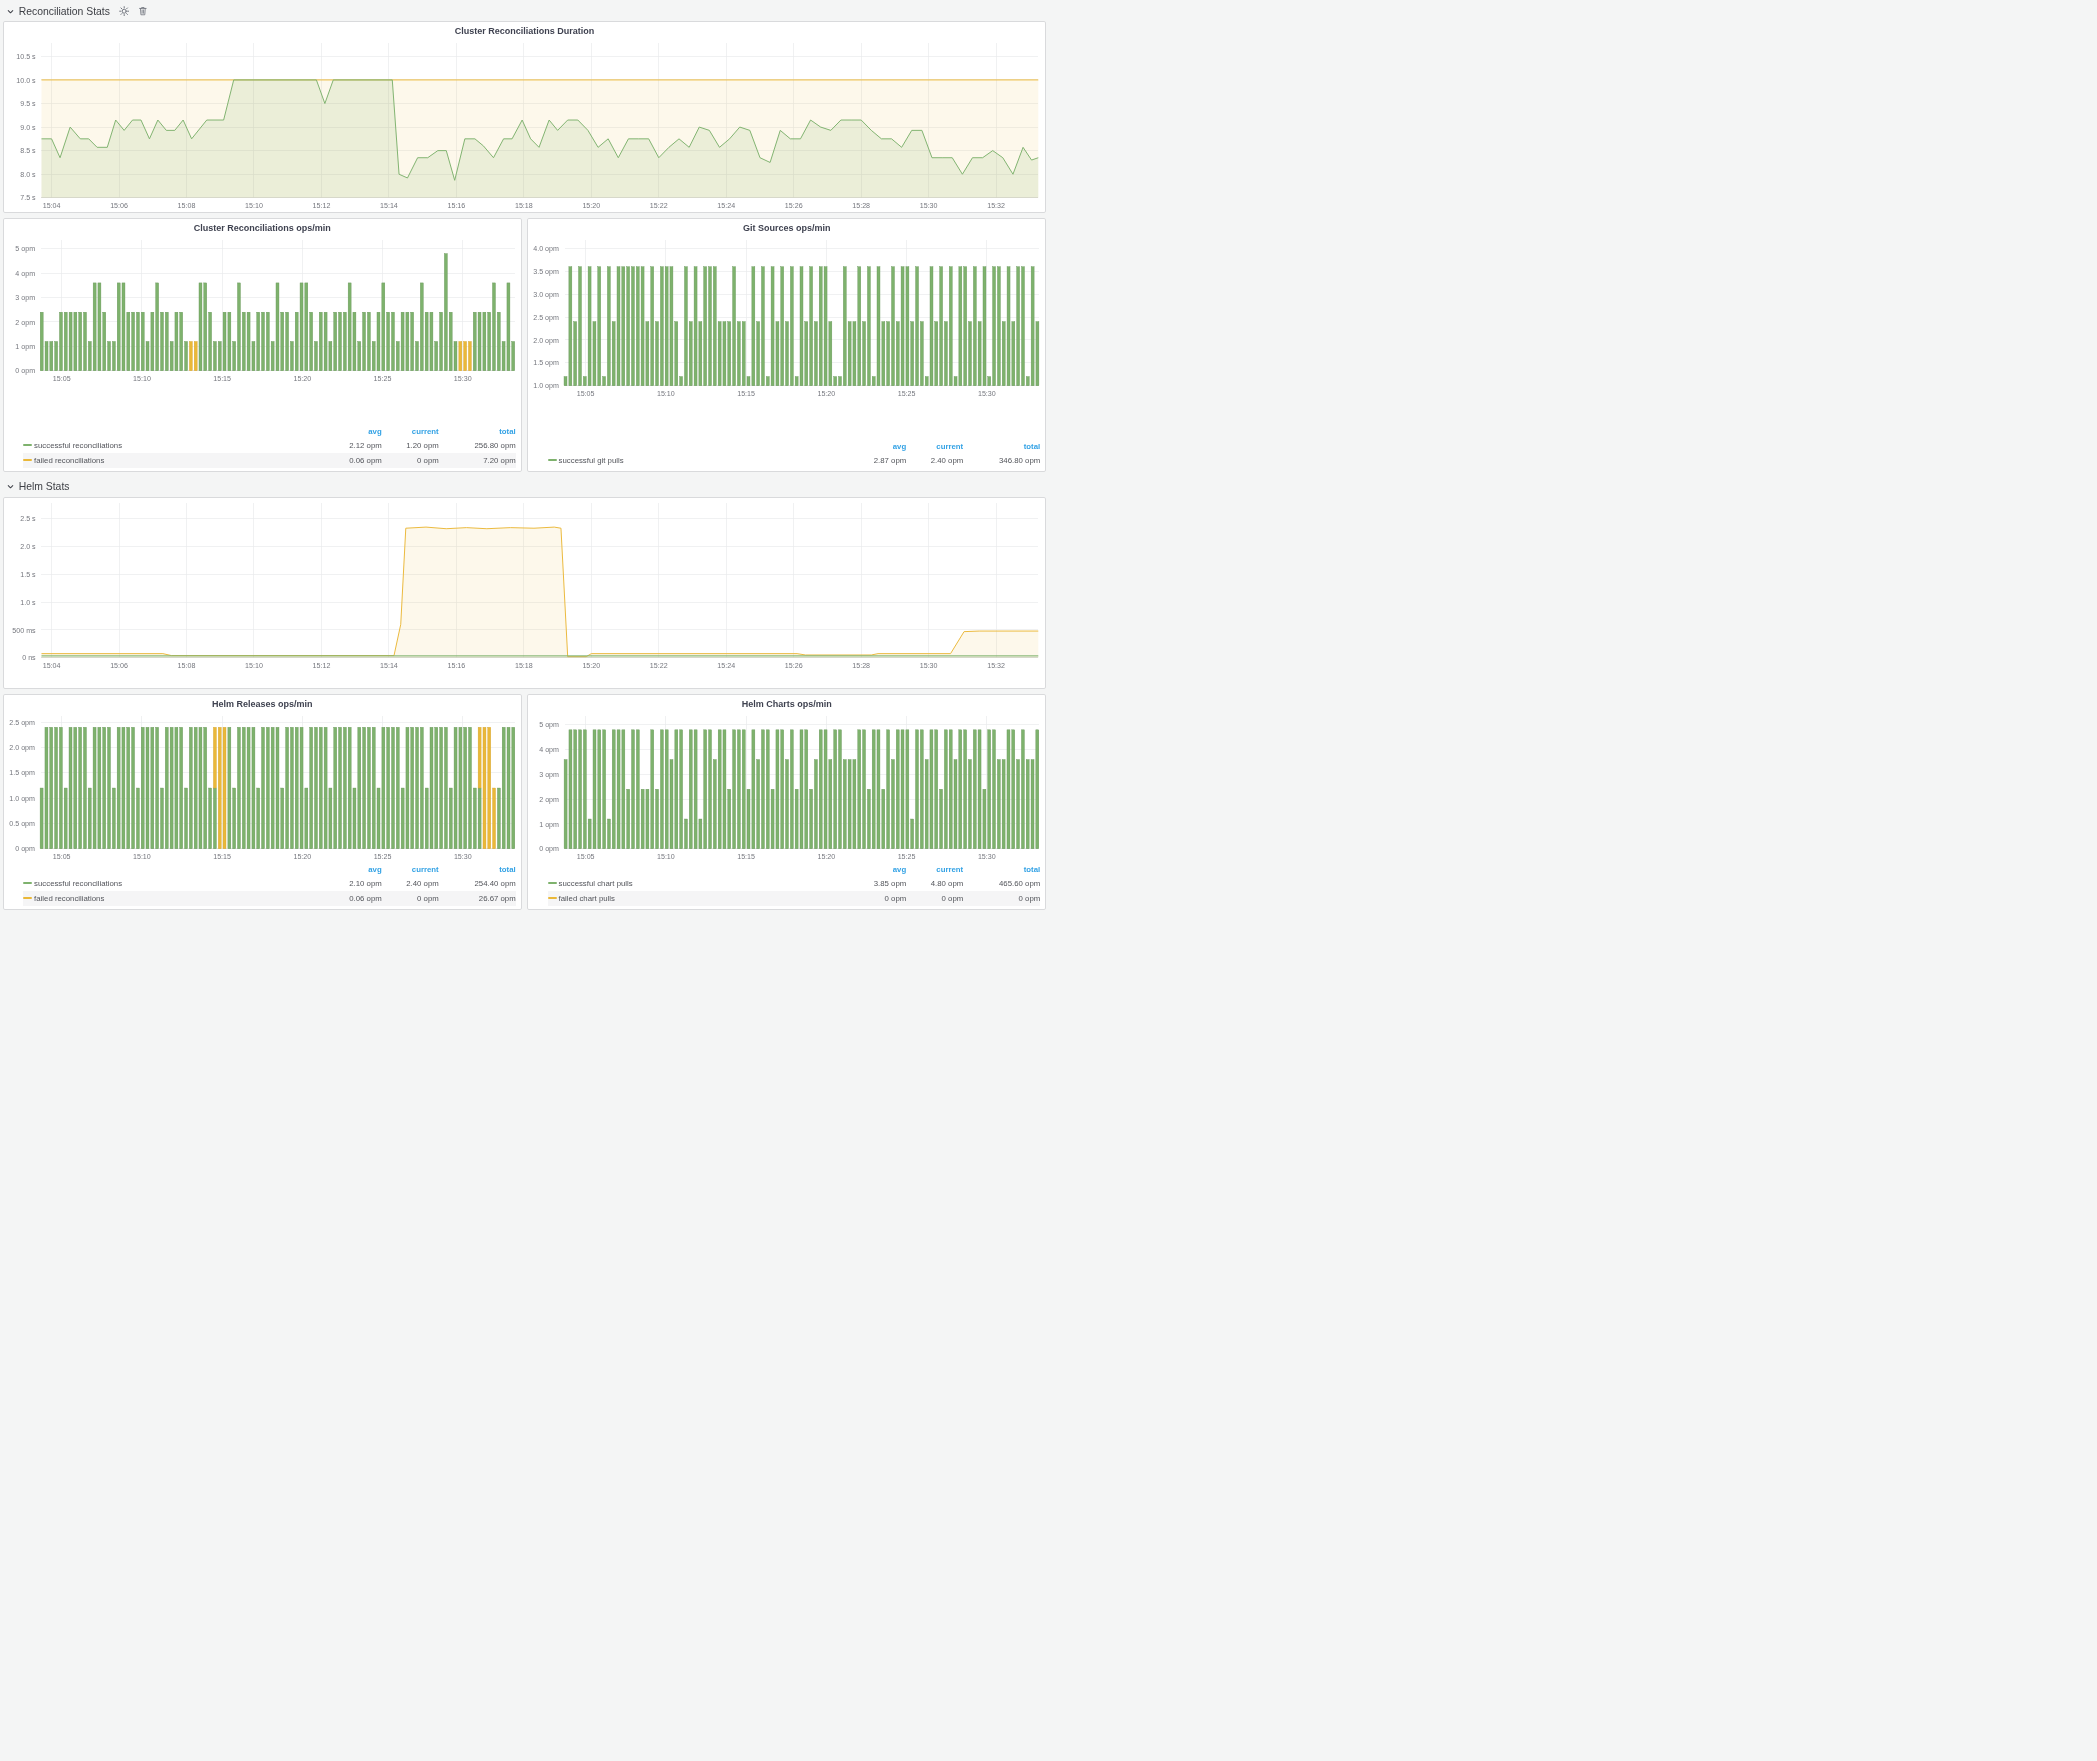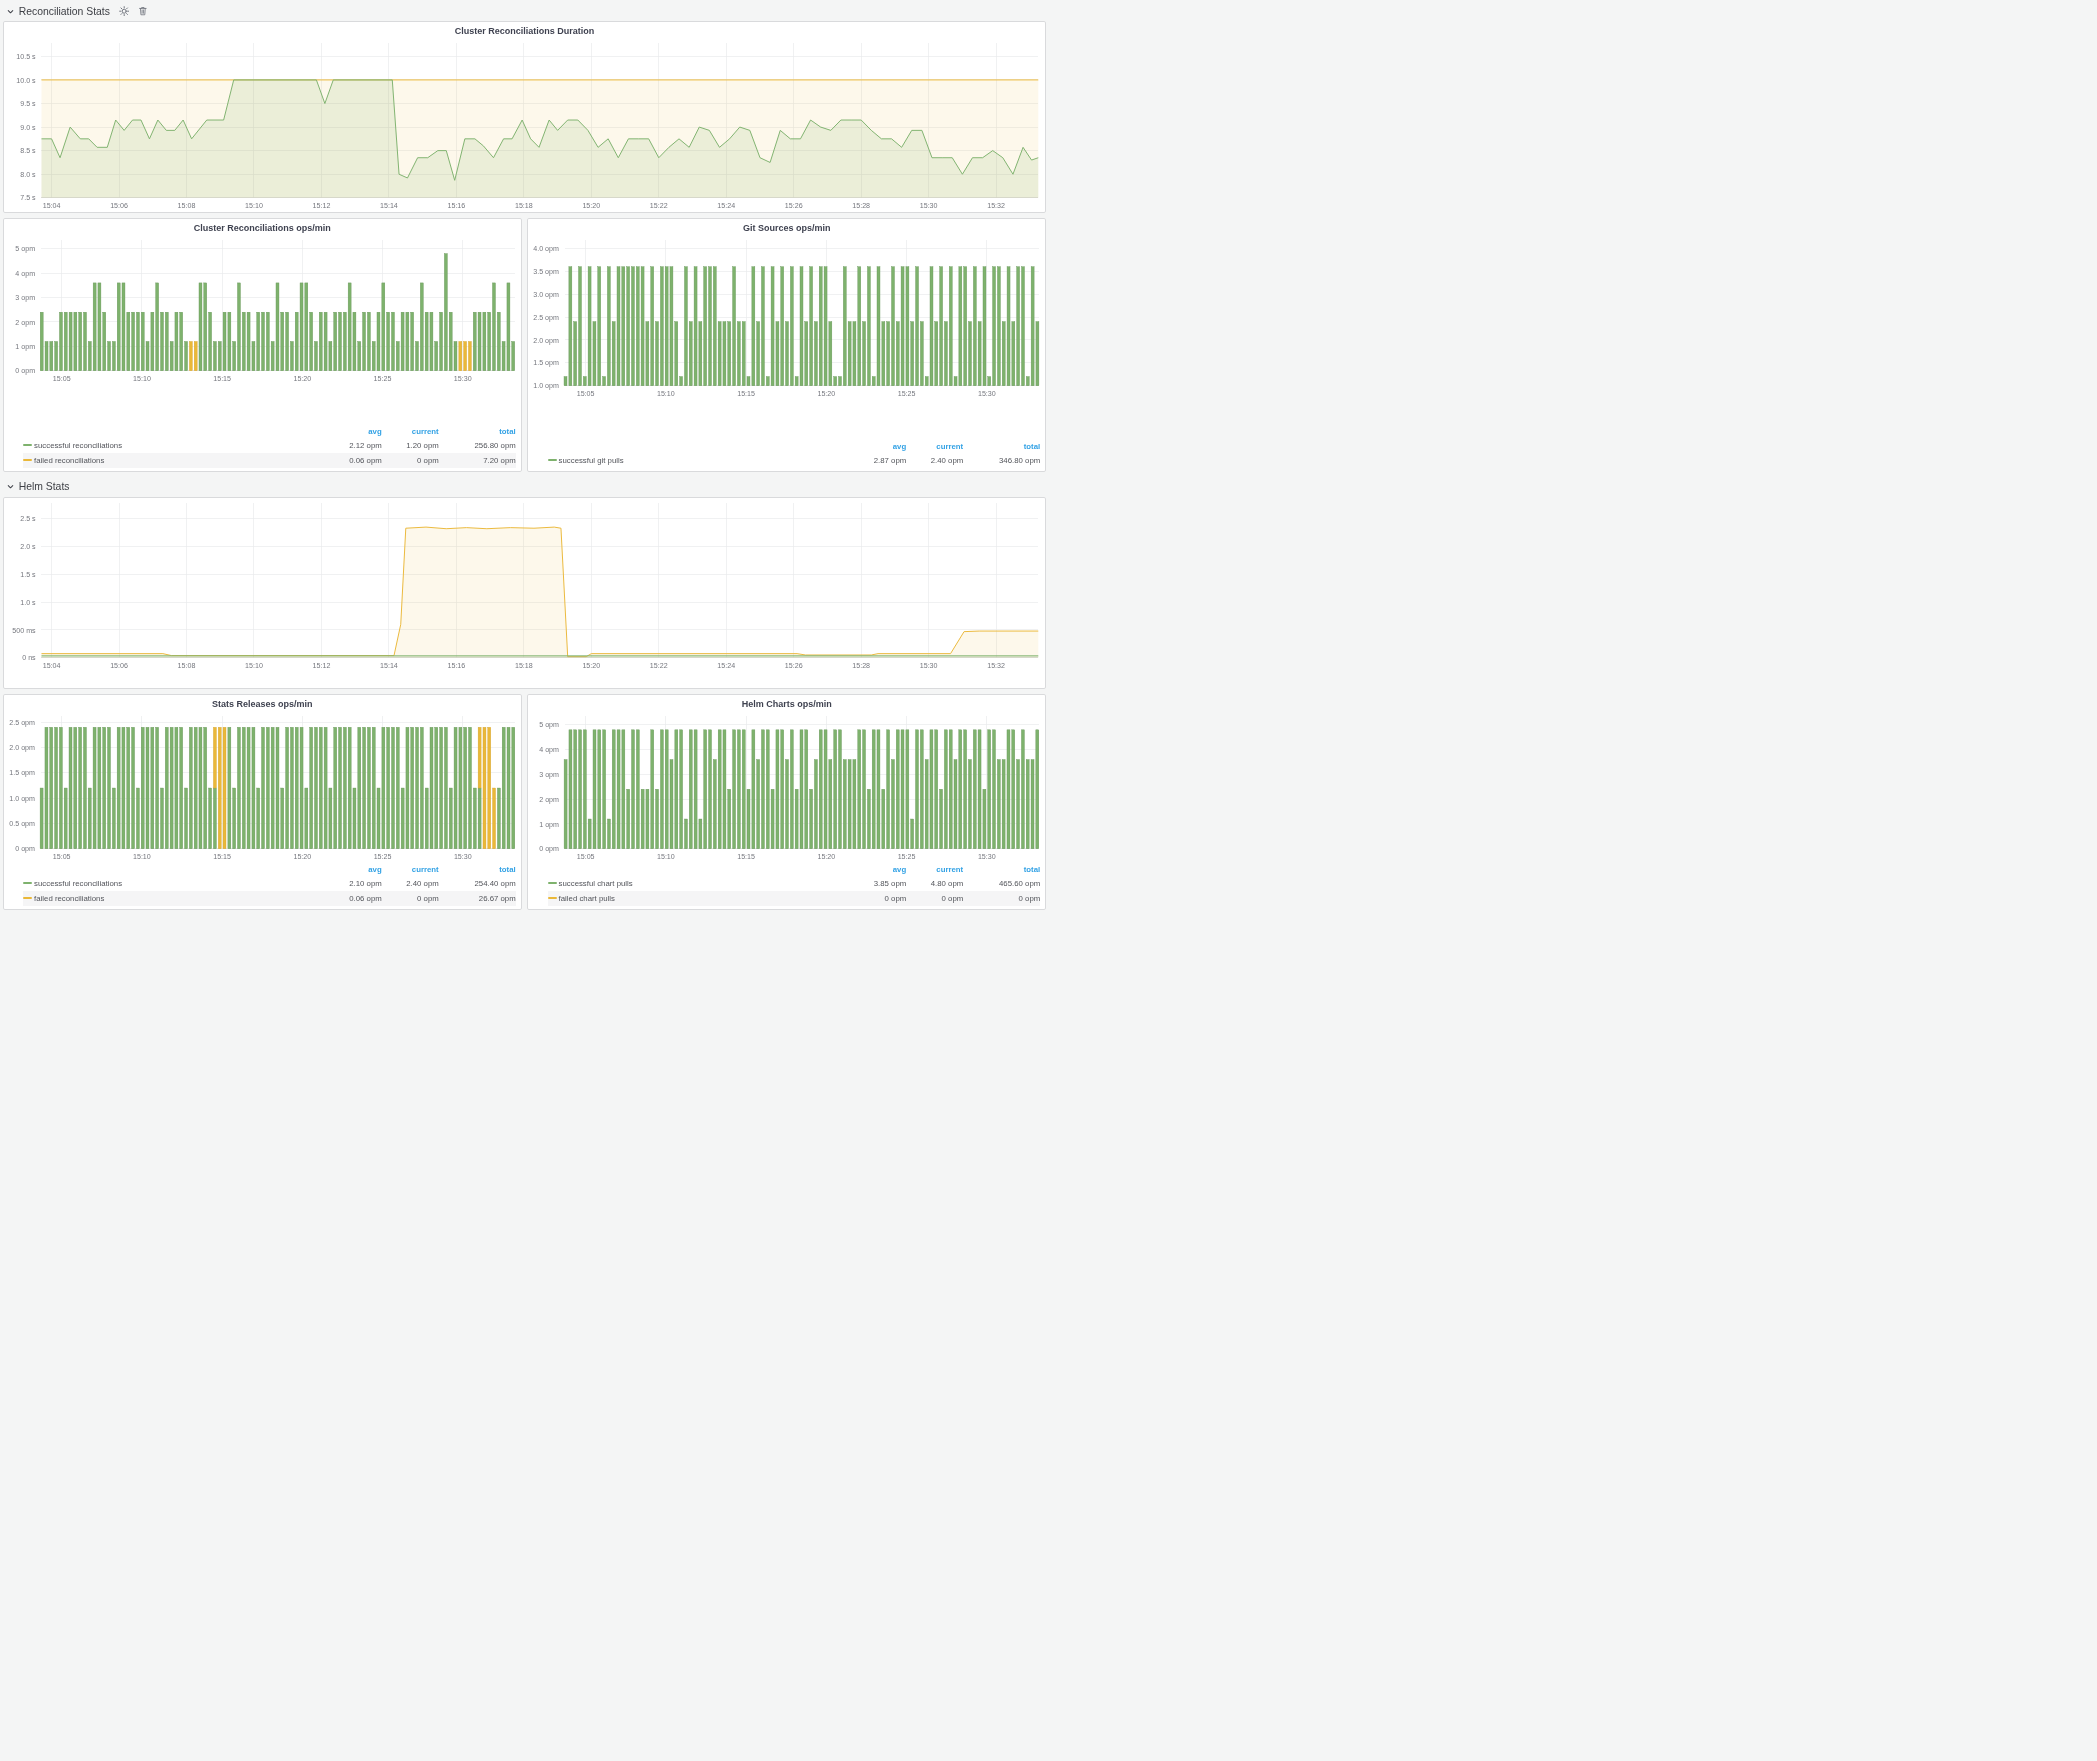--- a/index.html
+++ b/index.html
@@ -474,21 +474,21 @@
             <path d="M56 247L56.0 240.6L243.7 240.6L256.8 243.6L601.0 243.6L611.4 195.4L619.2 46.7L650.5 45.0L681.8 47.5L713.1 45.8L744.4 47.5L780.9 45.8L817.4 46.7L848.7 45.0L859.1 46.7L869.5 245.3L898.2 245.3L906.0 240.6L1224.1 240.6L1237.2 242.7L1338.9 242.7L1349.3 240.6L1461.4 240.6L1482.3 206.6L1505.7 205.7L1597.0 205.7L1597.0 247Z" fill="rgba(234,184,57,0.10)"></path>
             <path d="M56.0 240.6L243.7 240.6L256.8 243.6L601.0 243.6L611.4 195.4L619.2 46.7L650.5 45.0L681.8 47.5L713.1 45.8L744.4 47.5L780.9 45.8L817.4 46.7L848.7 45.0L859.1 46.7L869.5 245.3L898.2 245.3L906.0 240.6L1224.1 240.6L1237.2 242.7L1338.9 242.7L1349.3 240.6L1461.4 240.6L1482.3 206.6L1505.7 205.7L1597.0 205.7" fill="none" stroke="#eab839" stroke-width="1.5" stroke-linejoin="round"></path>
             <path d="M56 247L56.0 244.0L1597.0 244.0L1597.0 247Z" fill="rgba(126,178,109,0.14)"></path>
             <path d="M56.0 244.0L1597.0 244.0" fill="none" stroke="#7eb26d" stroke-width="1.5" stroke-linejoin="round"></path>
           </svg></div>
     </div>
   </div>
 
   <div class="row h-bars2">
     <div class="panel">
-      <div class="panel-title">Stats Releases ops/min</div>
+      <div class="panel-title">Helm Releases ops/min</div>
       <div class="chart"><svg width="518" height="152" viewBox="0 0 799 235">
             <line x1="56" y1="213" x2="789" y2="213" stroke="#e8e9eb" stroke-width="1" shape-rendering="crispEdges"></line>
             <text x="47" y="217" text-anchor="end" font-size="11" fill="#75777e">0 opm</text>
             <line x1="56" y1="173.87786259541986" x2="789" y2="173.87786259541986" stroke="#e8e9eb" stroke-width="1" shape-rendering="crispEdges"></line>
             <text x="47" y="177.87786259541986" text-anchor="end" font-size="11" fill="#75777e">0.5 opm</text>
             <line x1="56" y1="134.7557251908397" x2="789" y2="134.7557251908397" stroke="#e8e9eb" stroke-width="1" shape-rendering="crispEdges"></line>
             <text x="47" y="138.7557251908397" text-anchor="end" font-size="11" fill="#75777e">1.0 opm</text>
             <line x1="56" y1="95.63358778625955" x2="789" y2="95.63358778625955" stroke="#e8e9eb" stroke-width="1" shape-rendering="crispEdges"></line>
             <text x="47" y="99.63358778625955" text-anchor="end" font-size="11" fill="#75777e">1.5 opm</text>
             <line x1="56" y1="56.511450381679396" x2="789" y2="56.511450381679396" stroke="#e8e9eb" stroke-width="1" shape-rendering="crispEdges"></line>

